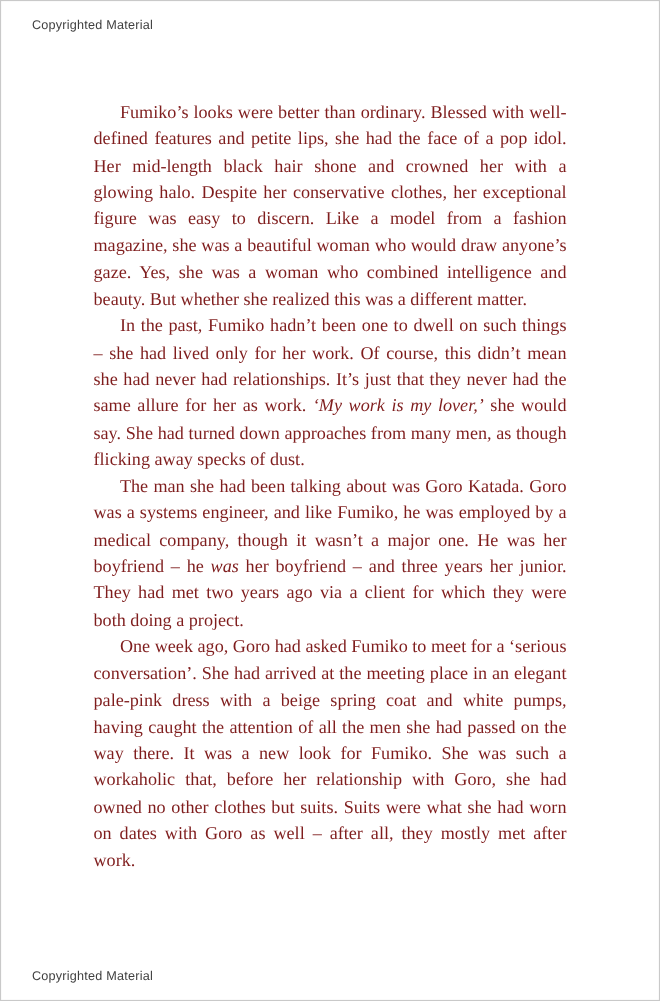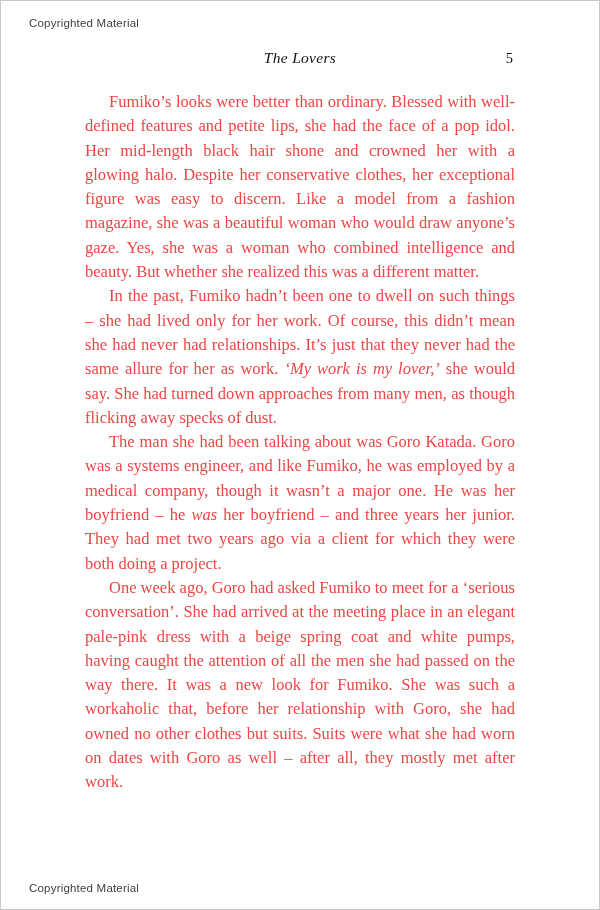--- a/index.html
+++ b/index.html
@@ -54,42 +54,38 @@
   }
 
   .body-text {
     position: absolute;
     top: 89px;
     left: 84px;
     right: 84px;
     font-size: 16.5px;
     line-height: 24.3px;
     text-align: justify;
-    color: #ef4444;
+    color: #7f1d1d;
   }
   .para {
     margin: 0;
     padding: 0;
     text-indent: 24px;
     hyphens: auto;
     -webkit-hyphens: auto;
   }
   .it { font-style: italic; margin-top: 24px; }
 </style>
 </head>
 <body>
 
 <div class="page">
 
   <div class="copyright top">Copyrighted Material</div>
 
-  <div class="running-header">
-    <span class="title">The Lovers</span>
-    <span class="page-number">5</span>
-  </div>
 
   <div class="body-text">
 
     <p class="para"><span>Fumiko’s looks were better than ordinary. Blessed with well-defined features and petite lips, she had the face of a pop idol. Her mid-length black hair shone and crowned her with a glowing halo. Despite her conservative clothes, her exceptional figure was easy to discern. Like a model from a fashion magazine, she was a beautiful woman who would draw anyone’s gaze. Yes, she was a woman who combined intelligence and beauty. But whether she realized this was a different matter.</span></p>
 
     <p class="para"><span>In the past, Fumiko hadn’t been one to dwell on such things – she had lived only for her work. Of course, this didn’t mean she had never had relationships. It’s just that they never had the same allure for her as work. </span><span class="it">‘My work is my lover,’</span><span> she would say. She had turned down approaches from many men, as though flicking away specks of dust.</span></p>
 
     <p class="para"><span>The man she had been talking about was Goro Katada. Goro was a systems engineer, and like Fumiko, he was employed by a medical company, though it wasn’t a major one. He was her boyfriend – he </span><span class="it">was</span><span> her boyfriend – and three years her junior. They had met two years ago via a client for which they were both doing a project.</span></p>
 
     <p class="para"><span>One week ago, Goro had asked Fumiko to meet for a ‘serious conversation’. She had arrived at the meeting place in an elegant pale-pink dress with a beige spring coat and white pumps, having caught the attention of all the men she had passed on the way there. It was a new look for Fumiko. She was such a workaholic that, before her relationship with Goro, she had owned no other clothes but suits. Suits were what she had worn on dates with Goro as well – after all, they mostly met after work.</span></p>

